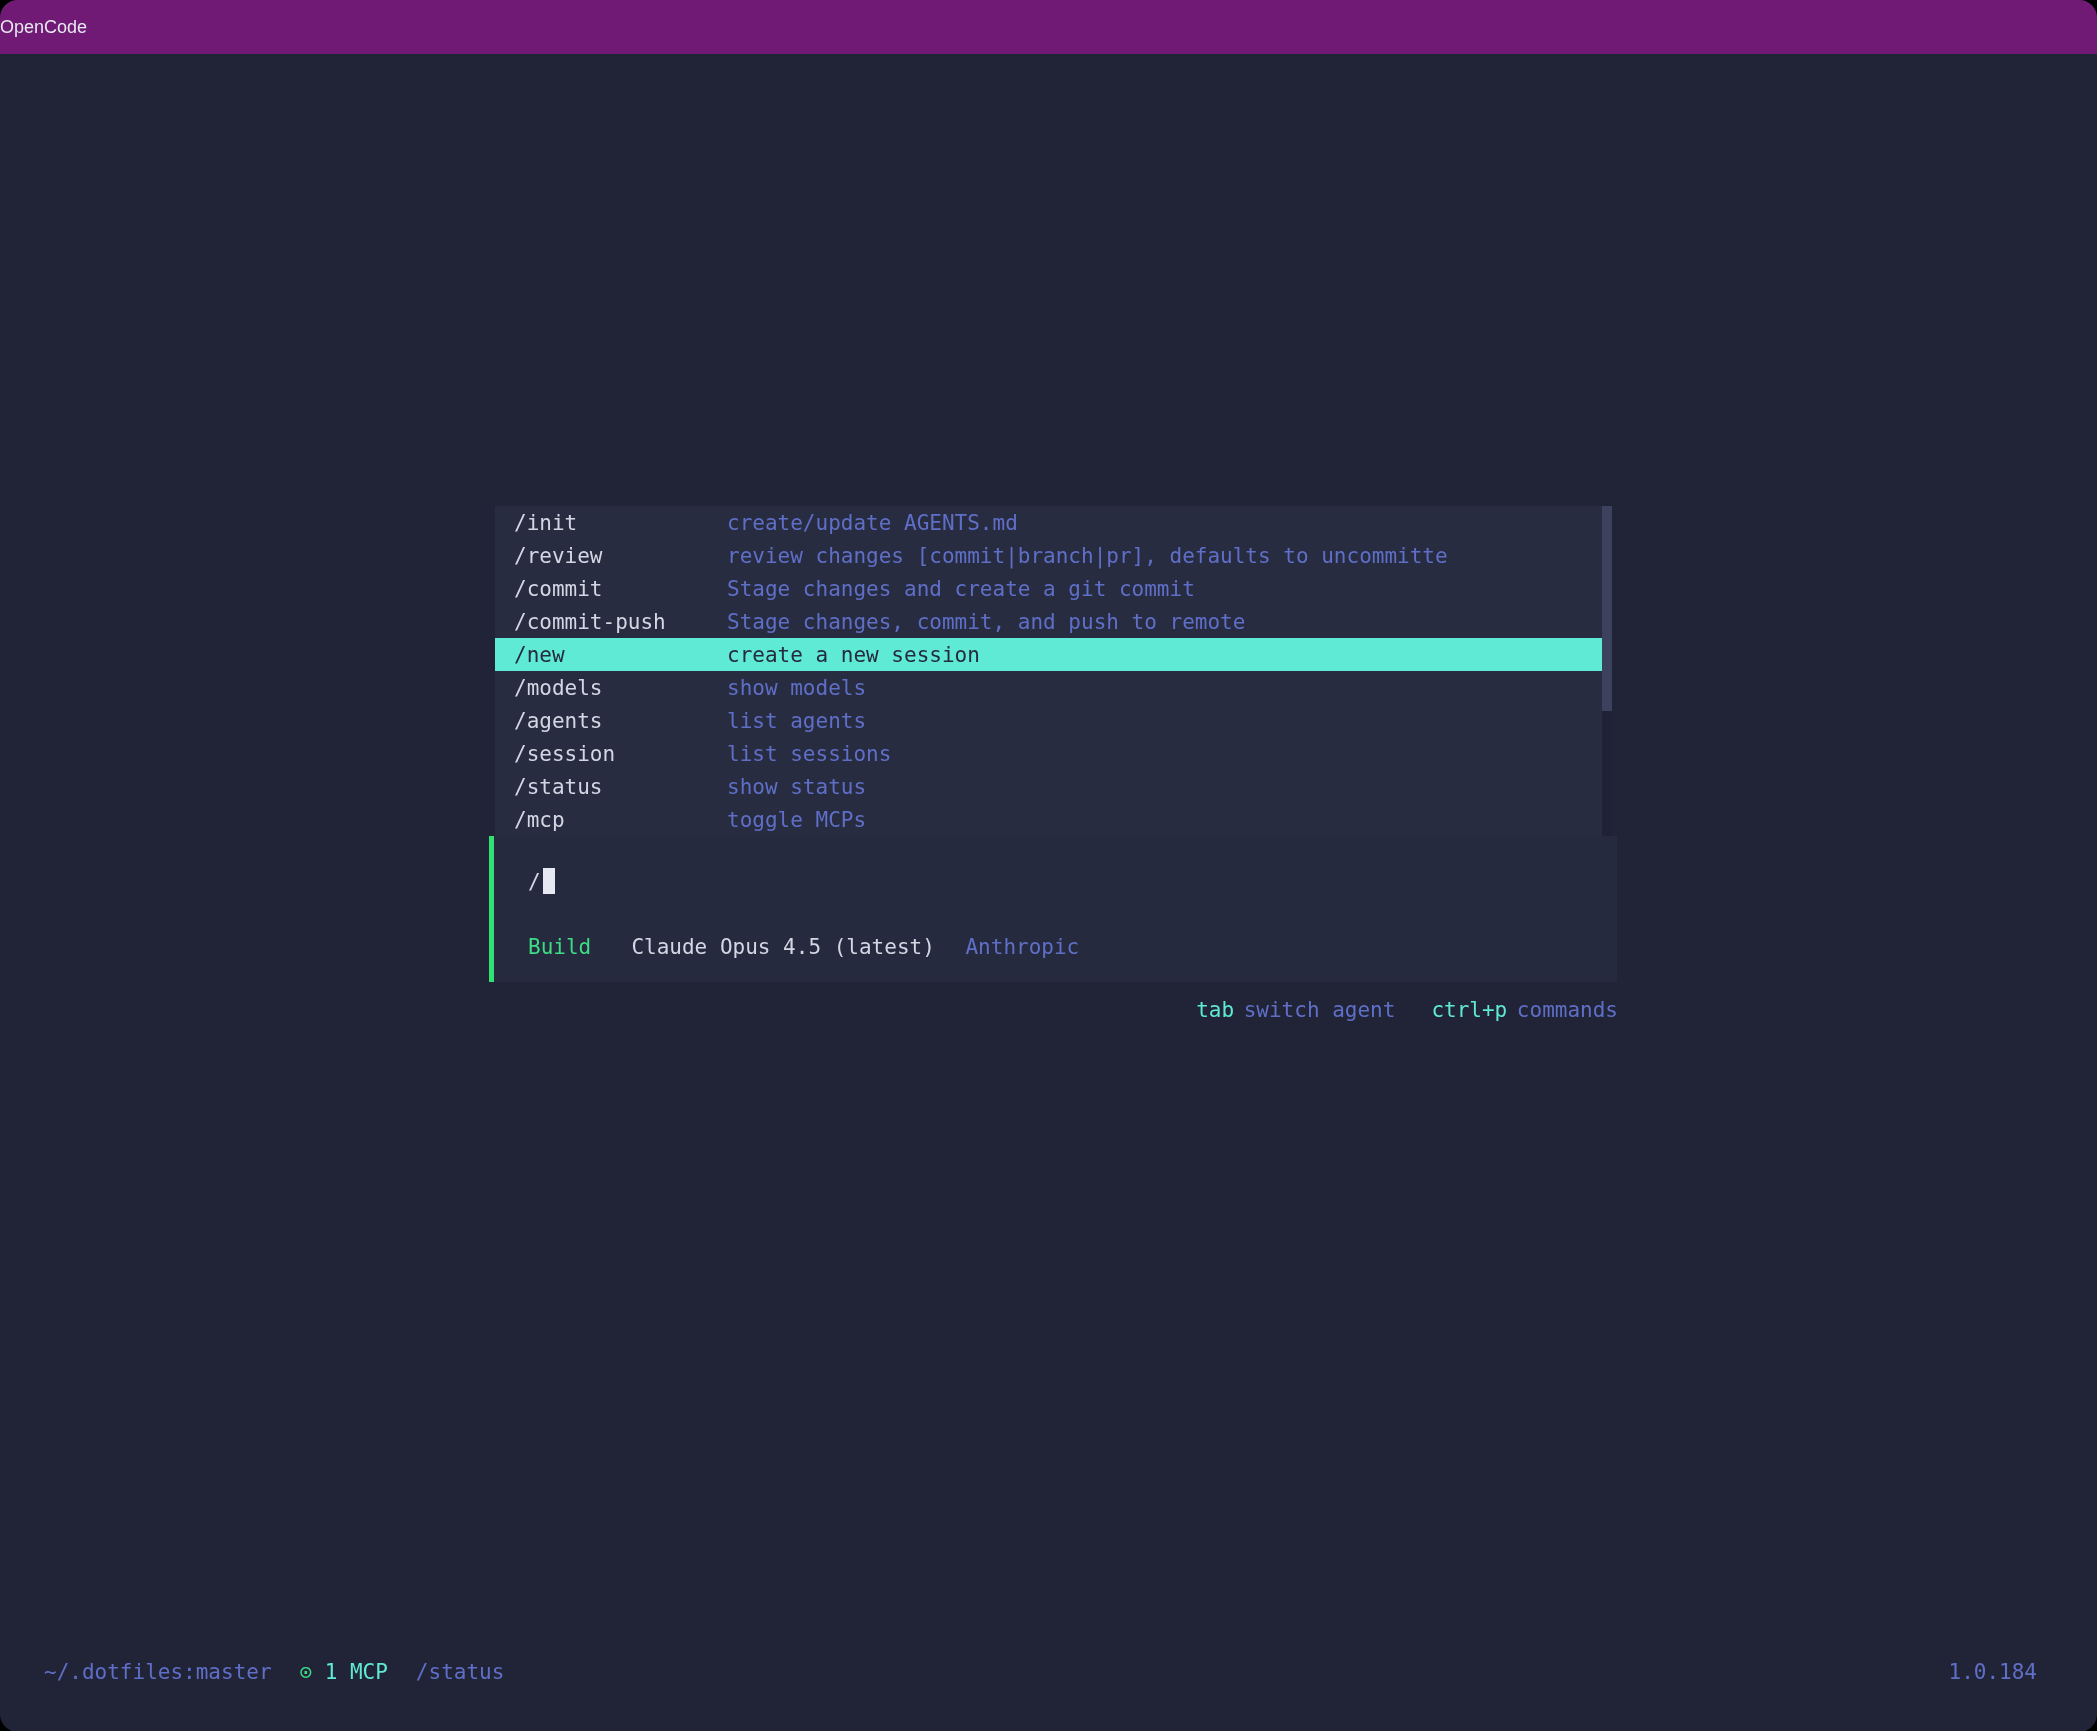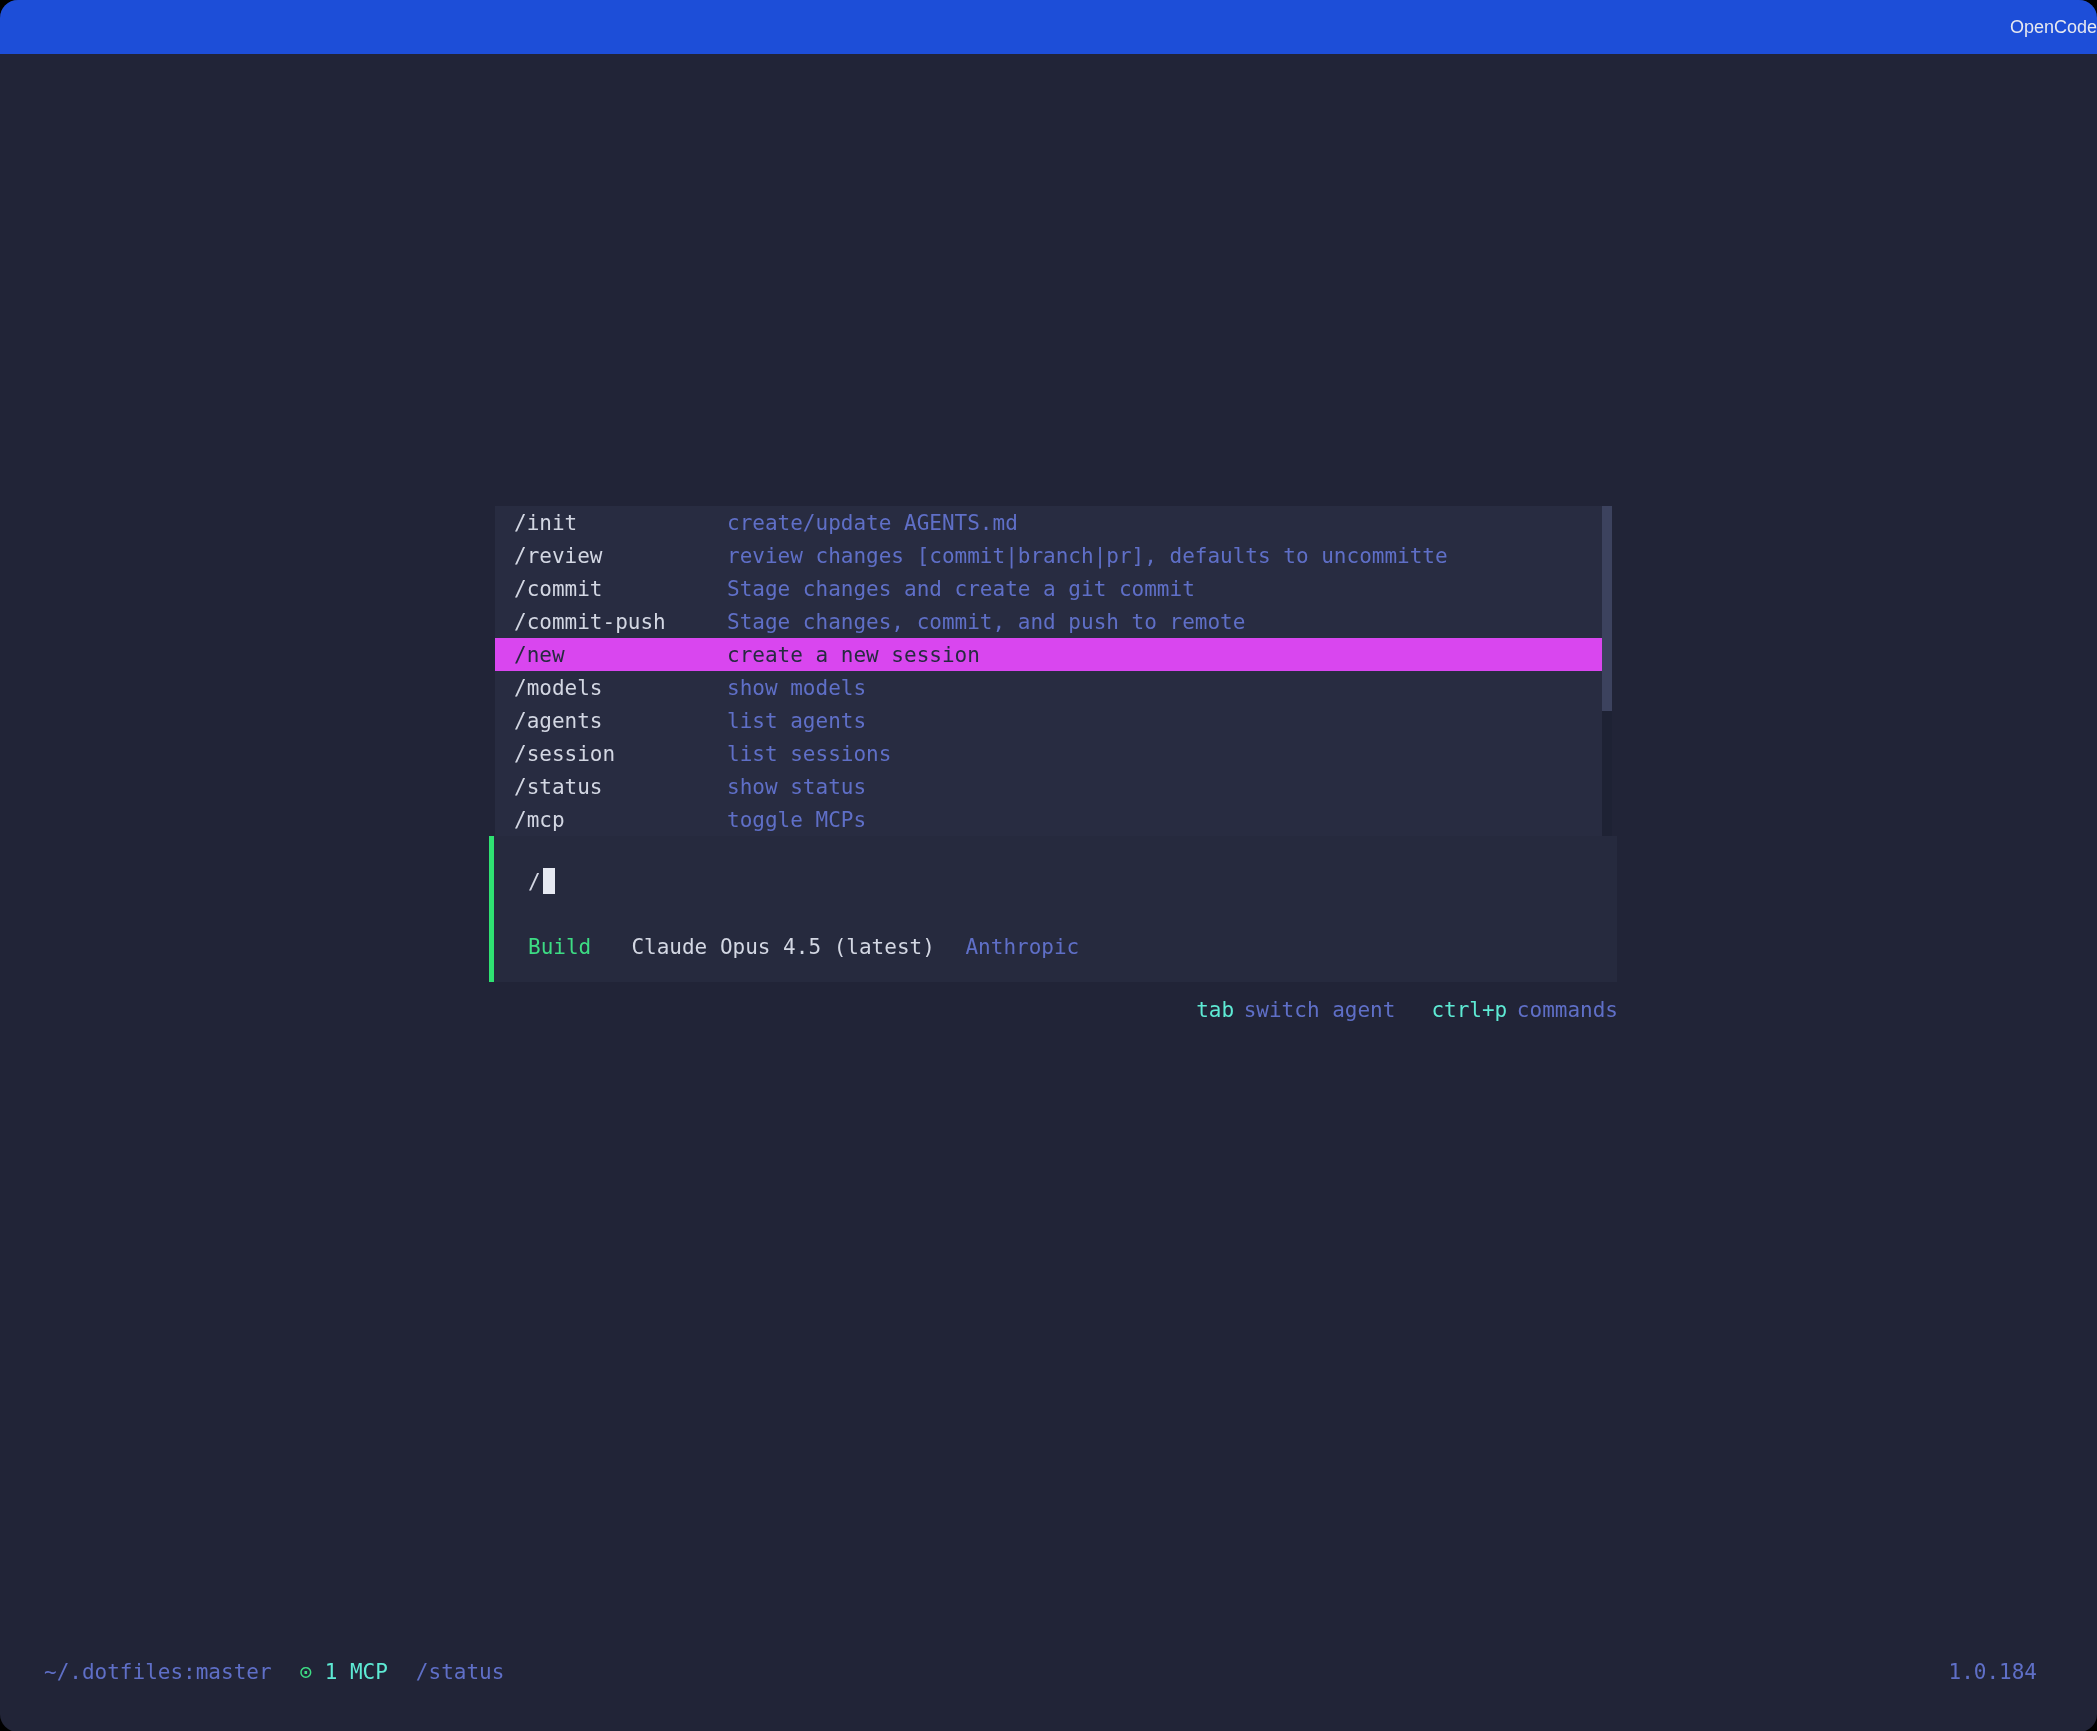--- a/index.html
+++ b/index.html
@@ -8,22 +8,22 @@
 
   .window {
     position: absolute; inset: 0;
     background: #212437;
     border-radius: 18px;
     overflow: hidden;
   }
 
   .titlebar {
     height: 54px;
-    background: #1d4ed8;
-    display: flex; align-items: center; justify-content: flex-end;
+    background: #701a75;
+    display: flex; align-items: center; justify-content: flex-start;
   }
   .titlebar .title {
     color: #e6e8f0;
     font-family: "Liberation Sans", sans-serif;
     font-size: 18px;
   }
 
   
   .palette {
     position: absolute;
@@ -35,21 +35,21 @@
     display: flex;
     align-items: center;
     height: 33px;
     padding-left: 19px;
     font-size: 21px;
     white-space: nowrap;
     overflow: hidden;
   }
   .palette-row .cmd { color: #d3d7e3; width: 213px; flex: none; }
   .palette-row .desc { color: #5f6fc7; }
-  .palette-row.selected { background: #d946ef; }
+  .palette-row.selected { background: #5eead4; }
   .palette-row.selected .cmd,
   .palette-row.selected .desc { color: #262a40; }
 
   .scrollbar {
     position: absolute; right: 0; top: 0;
     width: 9.6px; height: 100%;
     background: #1e2234;
   }
   .scrollbar .thumb {
     position: absolute; top: 0; left: 0;

